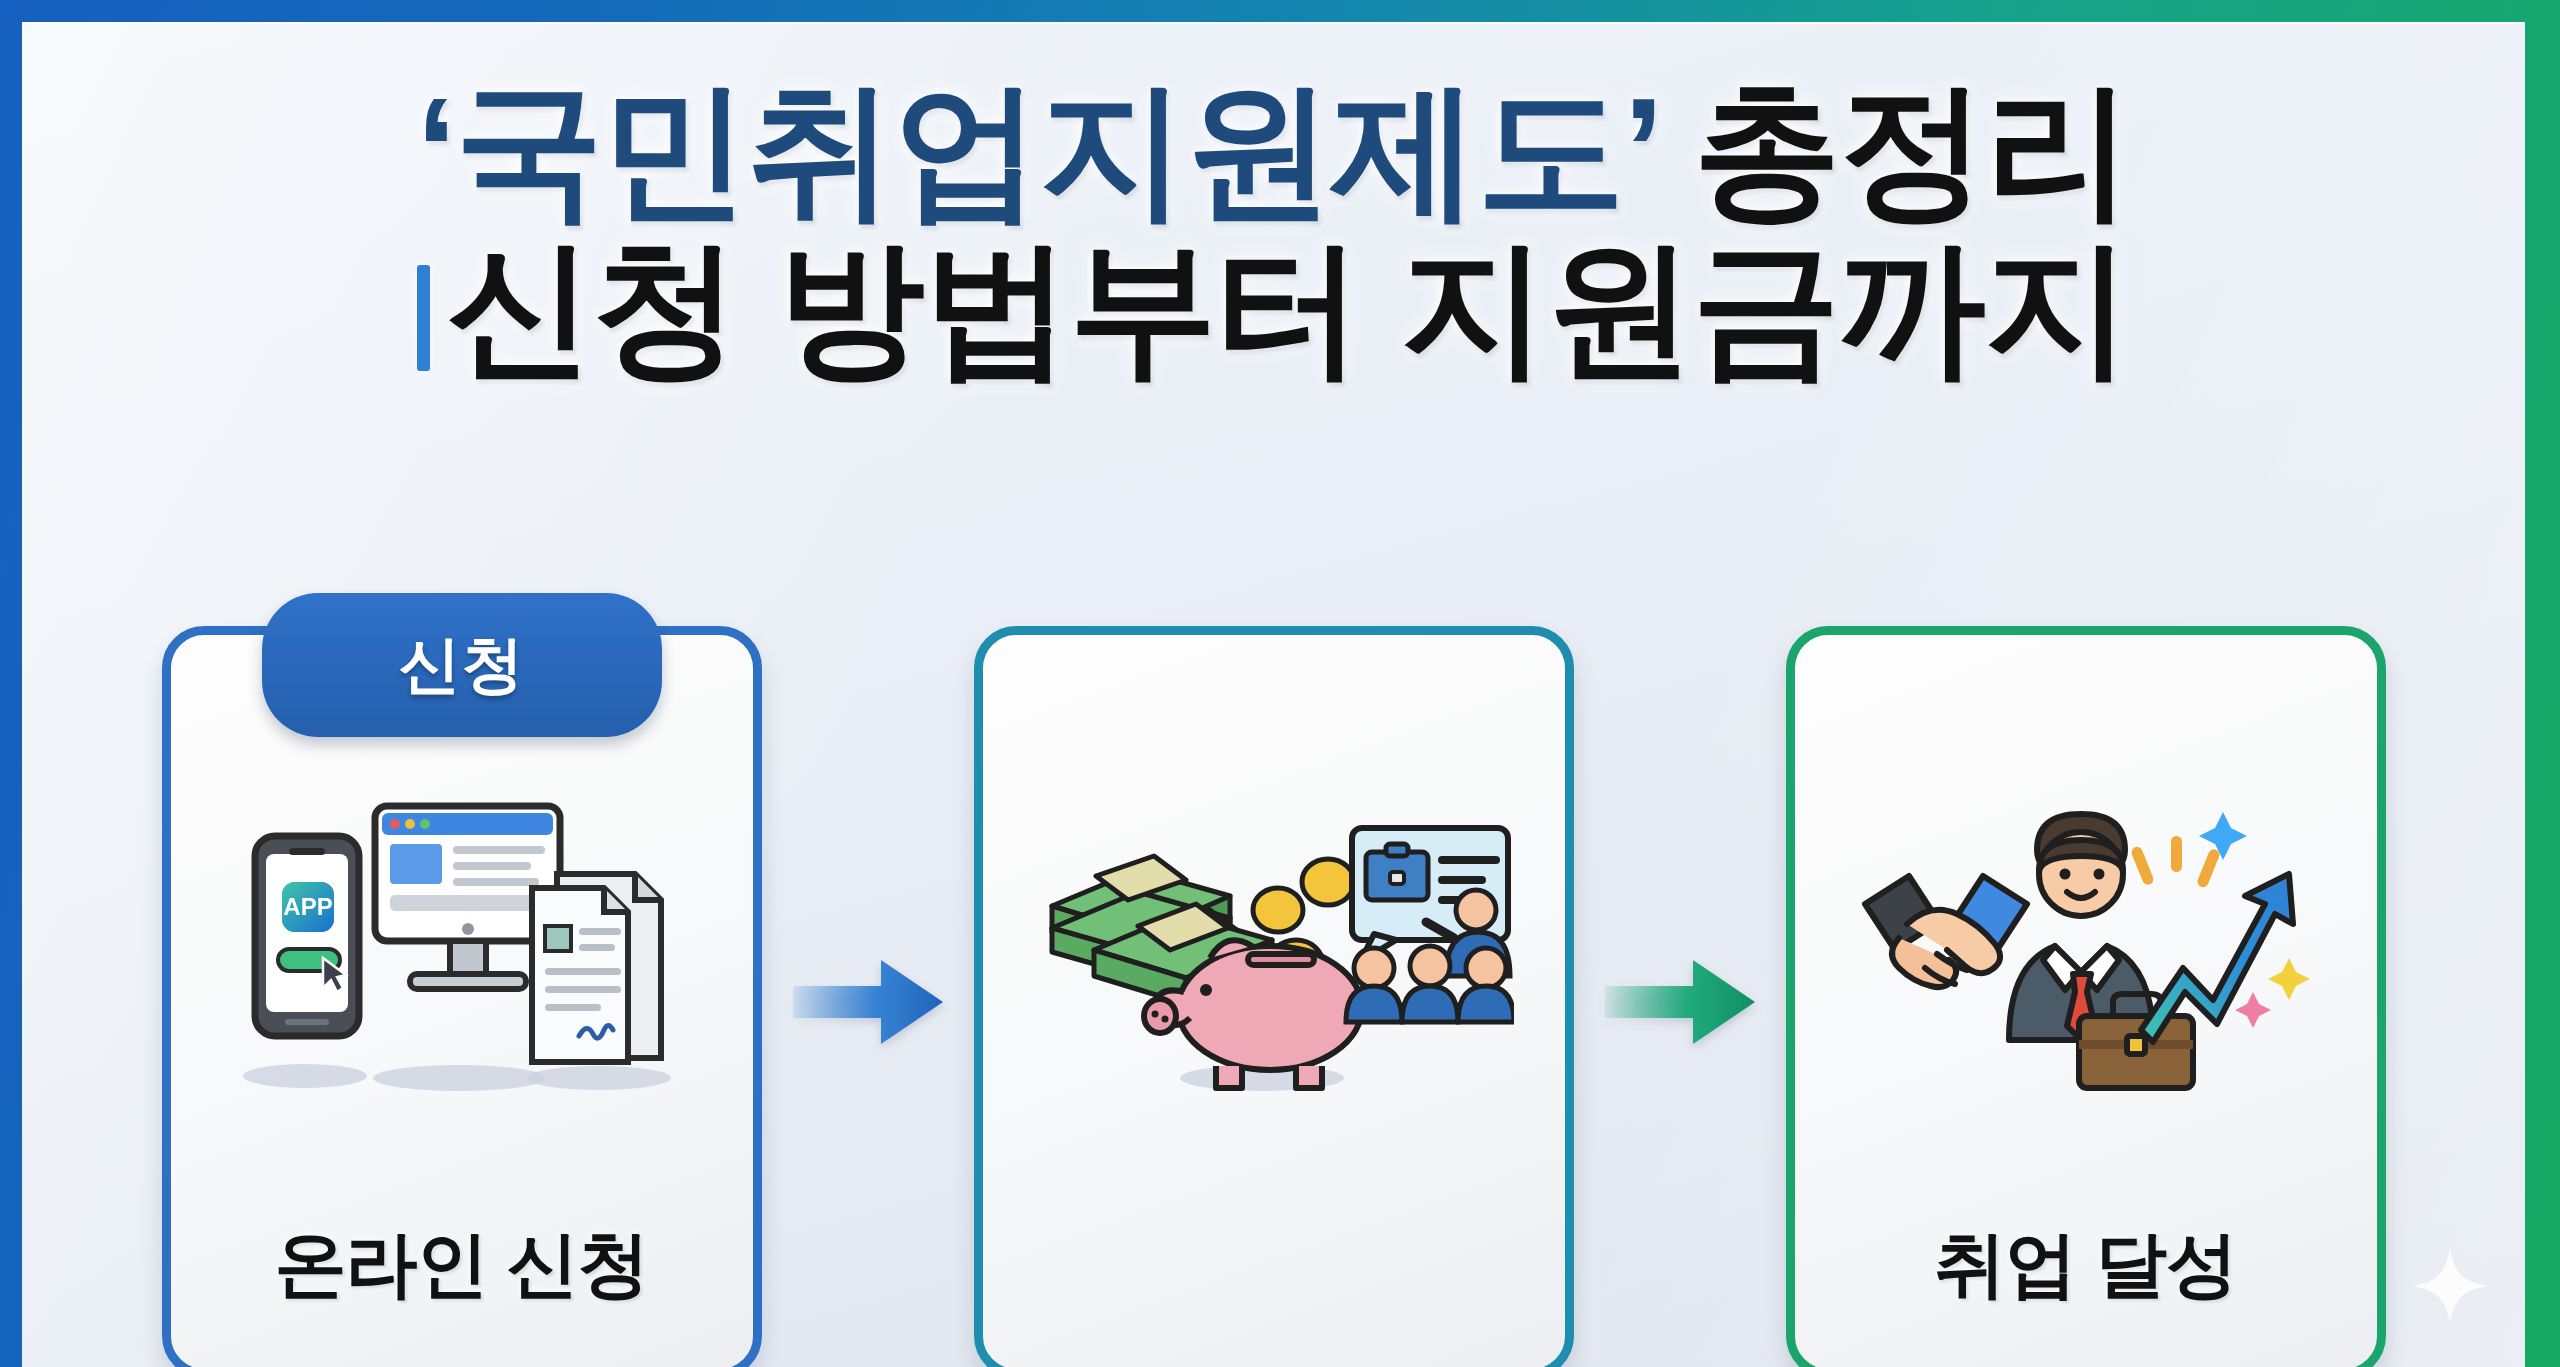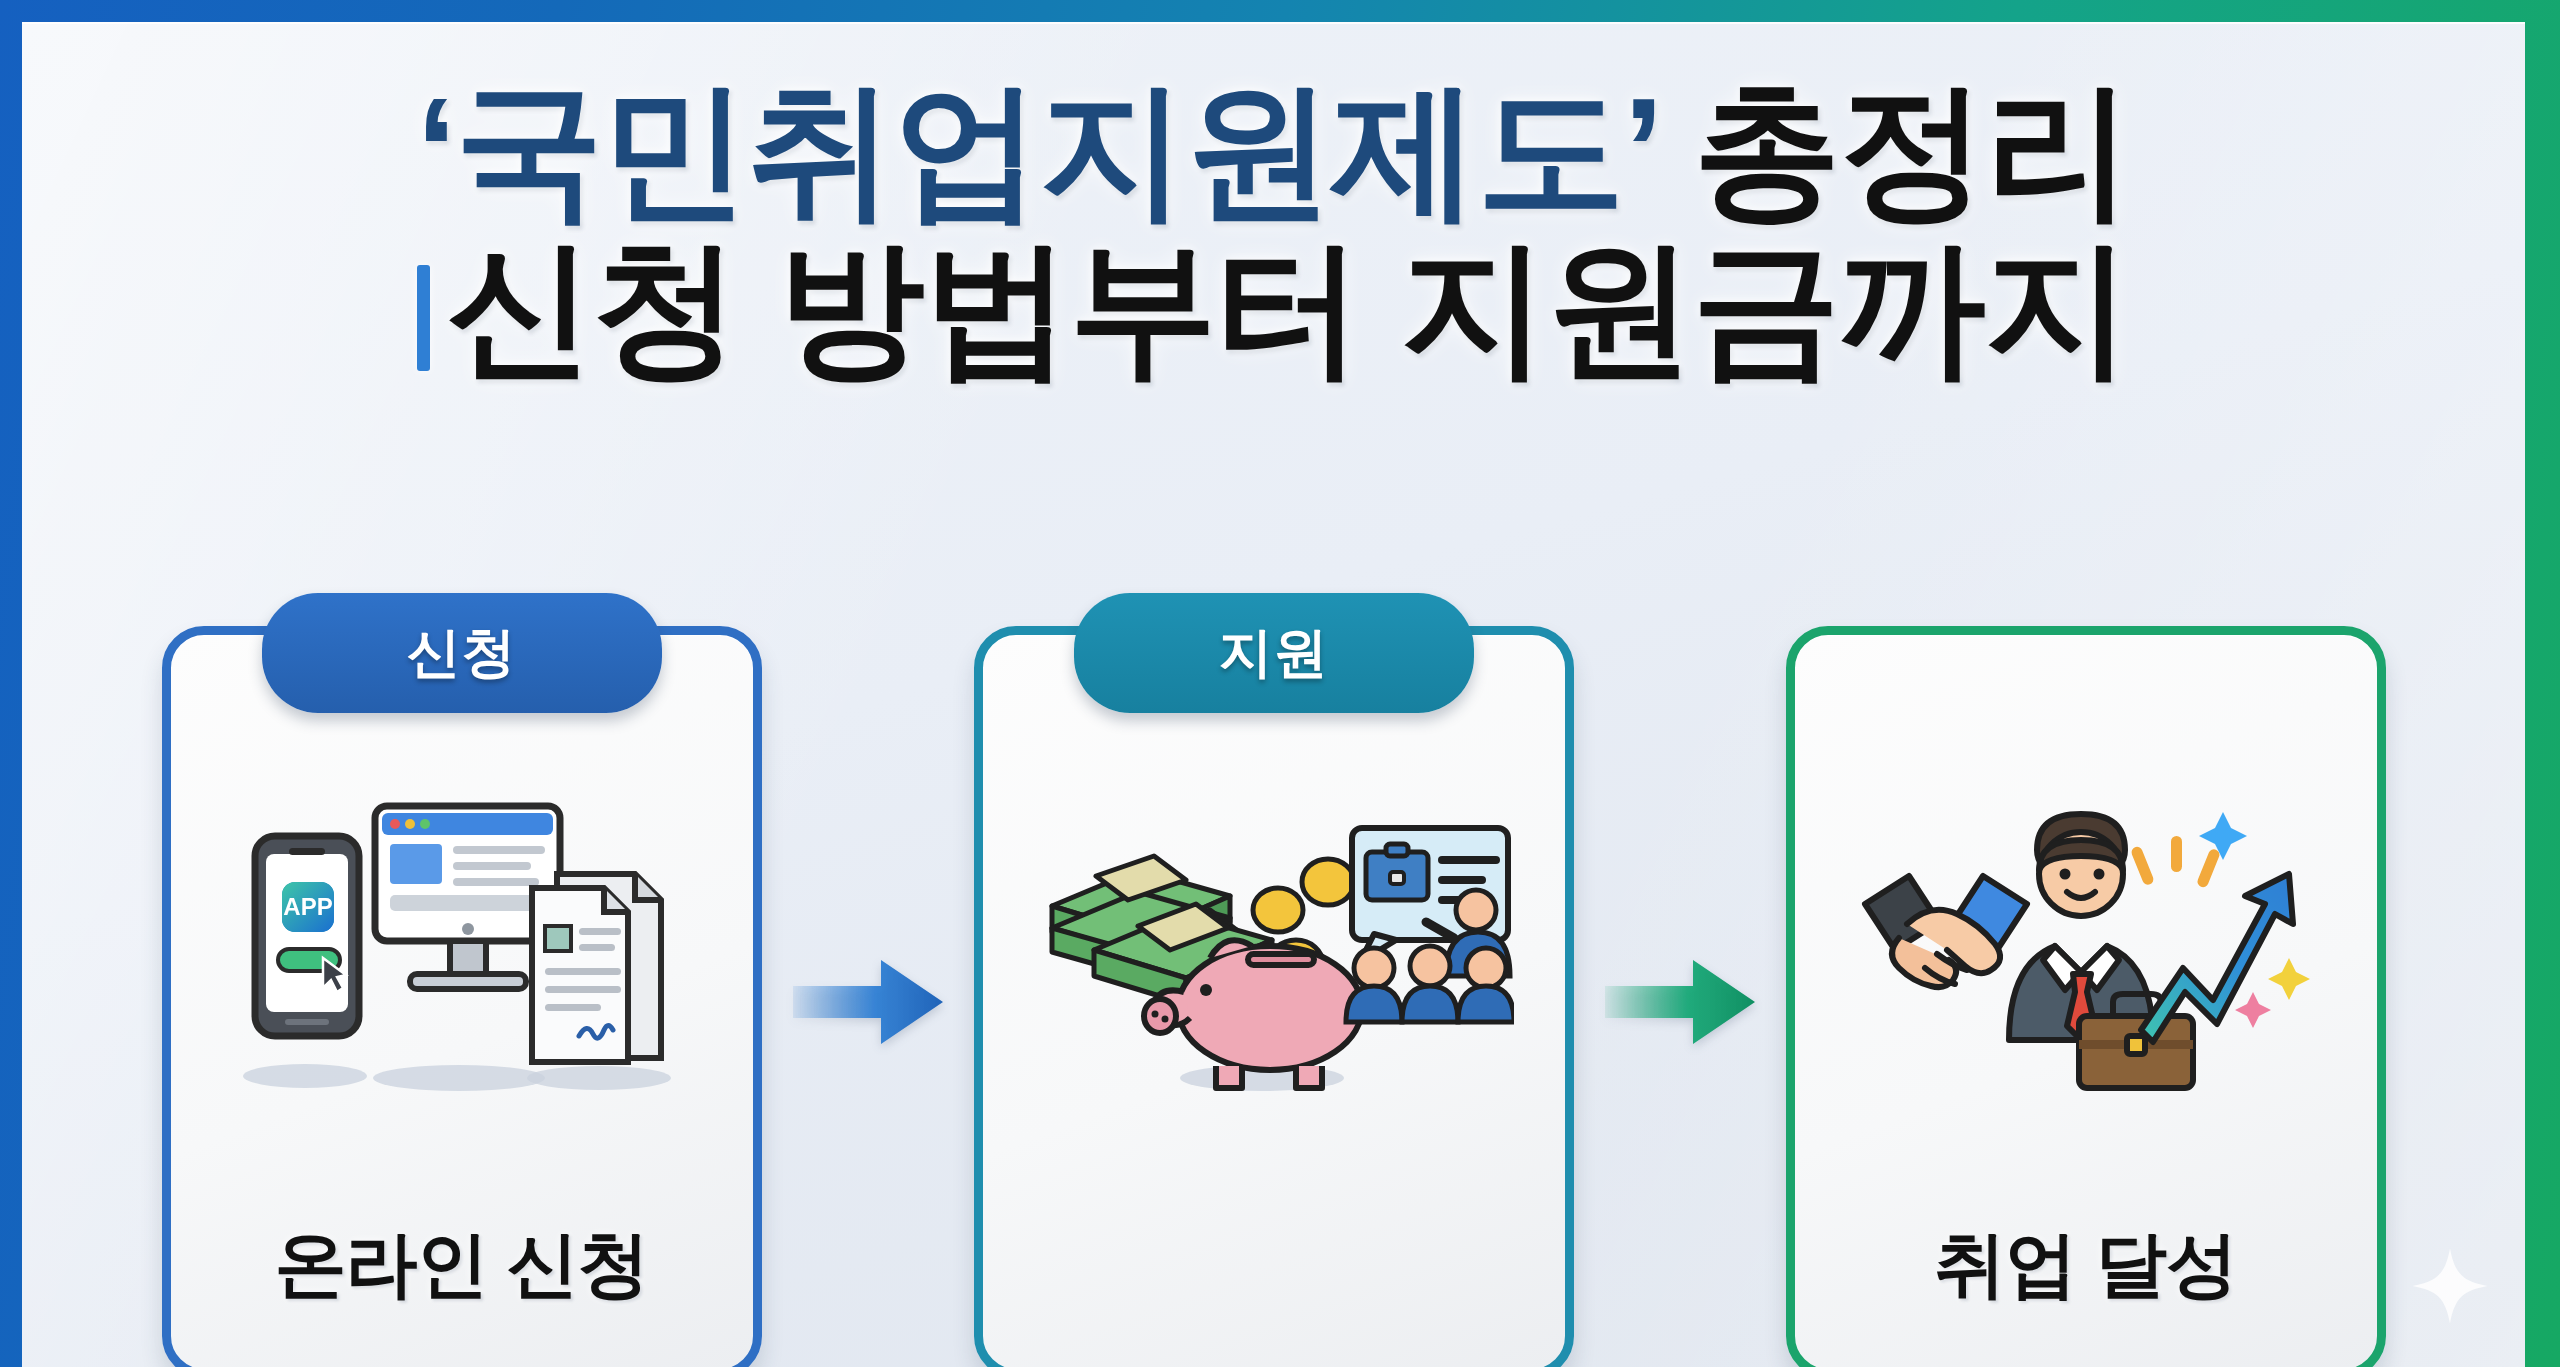--- a/index.html
+++ b/index.html
@@ -69,24 +69,24 @@
     background:linear-gradient(160deg,#fdfdfd 0%,#f7f8f9 55%,#eceef1 100%);
     box-shadow:0 14px 22px rgba(40,60,90,.16), inset 0 1px 0 rgba(255,255,255,.9);
     flex:0 0 auto;
   }
   .card.c1{ border-color:#2f6fc4; }
   .card.c2{ border-color:#1f8eae; }
   .card.c3{ border-color:#1ba46c; }
 
   .badge{
     position:absolute; left:50%; top:-42px; transform:translateX(-50%);
-    min-width:400px; height:120px;
+    min-width:400px; height:144px;
     border-radius:56px;
     display:flex; align-items:center; justify-content:center;
-    color:#ffffff; font-size:54px; font-weight:900; letter-spacing:1px;
+    color:#ffffff; font-size:62px; font-weight:900; letter-spacing:1px;
     padding:0 46px; white-space:nowrap;
     text-shadow:0 3px 5px rgba(0,0,0,.32);
     box-shadow:0 8px 14px rgba(30,50,80,.25);
   }
   .c1 .badge{ background:linear-gradient(180deg,#2f72c9 0%,#255fad 100%); }
   .c2 .badge{ background:linear-gradient(180deg,#1f92b4 0%,#17809f 100%); }
   .c3 .badge{ background:linear-gradient(180deg,#23ac77 0%,#179c62 100%); }
 
   .art{
     position:absolute; left:0; top:118px; width:100%; height:380px;
@@ -193,21 +193,20 @@
               <stop offset="0" stop-color="#2f7fd4" stop-opacity=".12"></stop>
               <stop offset="55%" stop-color="#2f7fd4" stop-opacity=".95"></stop>
               <stop offset="100%" stop-color="#1f63b8"></stop>
             </linearGradient>
           </defs>
           <path d="M0 30 H88 V4 L150 46 L88 88 V62 H0 Z" fill="url(#ag1)"></path>
         </svg>
       </div>
 
       <div class="card c2">
-        <div class="badge">지원</div>
         <div class="art">
           <svg width="480" height="330" viewBox="0 0 480 330">
             <ellipse cx="228" cy="300" rx="82" ry="13" fill="#c9d2de" opacity=".75"></ellipse>
 
             <g stroke="#1f1f1f" stroke-width="5" stroke-linejoin="round">
               <path d="M18 128 L104 92 L196 118 L110 156 Z" fill="#72bf77"></path>
               <path d="M18 128 v26 L110 182 v-26 Z" fill="#5aaa62"></path>
               <path d="M196 118 v26 L110 182 v-26 Z" fill="#4e9b57"></path>
               <path d="M18 150 L104 114 L196 140 L110 178 Z" fill="#72bf77"></path>
               <path d="M18 150 v24 L110 200 v-24 Z" fill="#5aaa62"></path>

